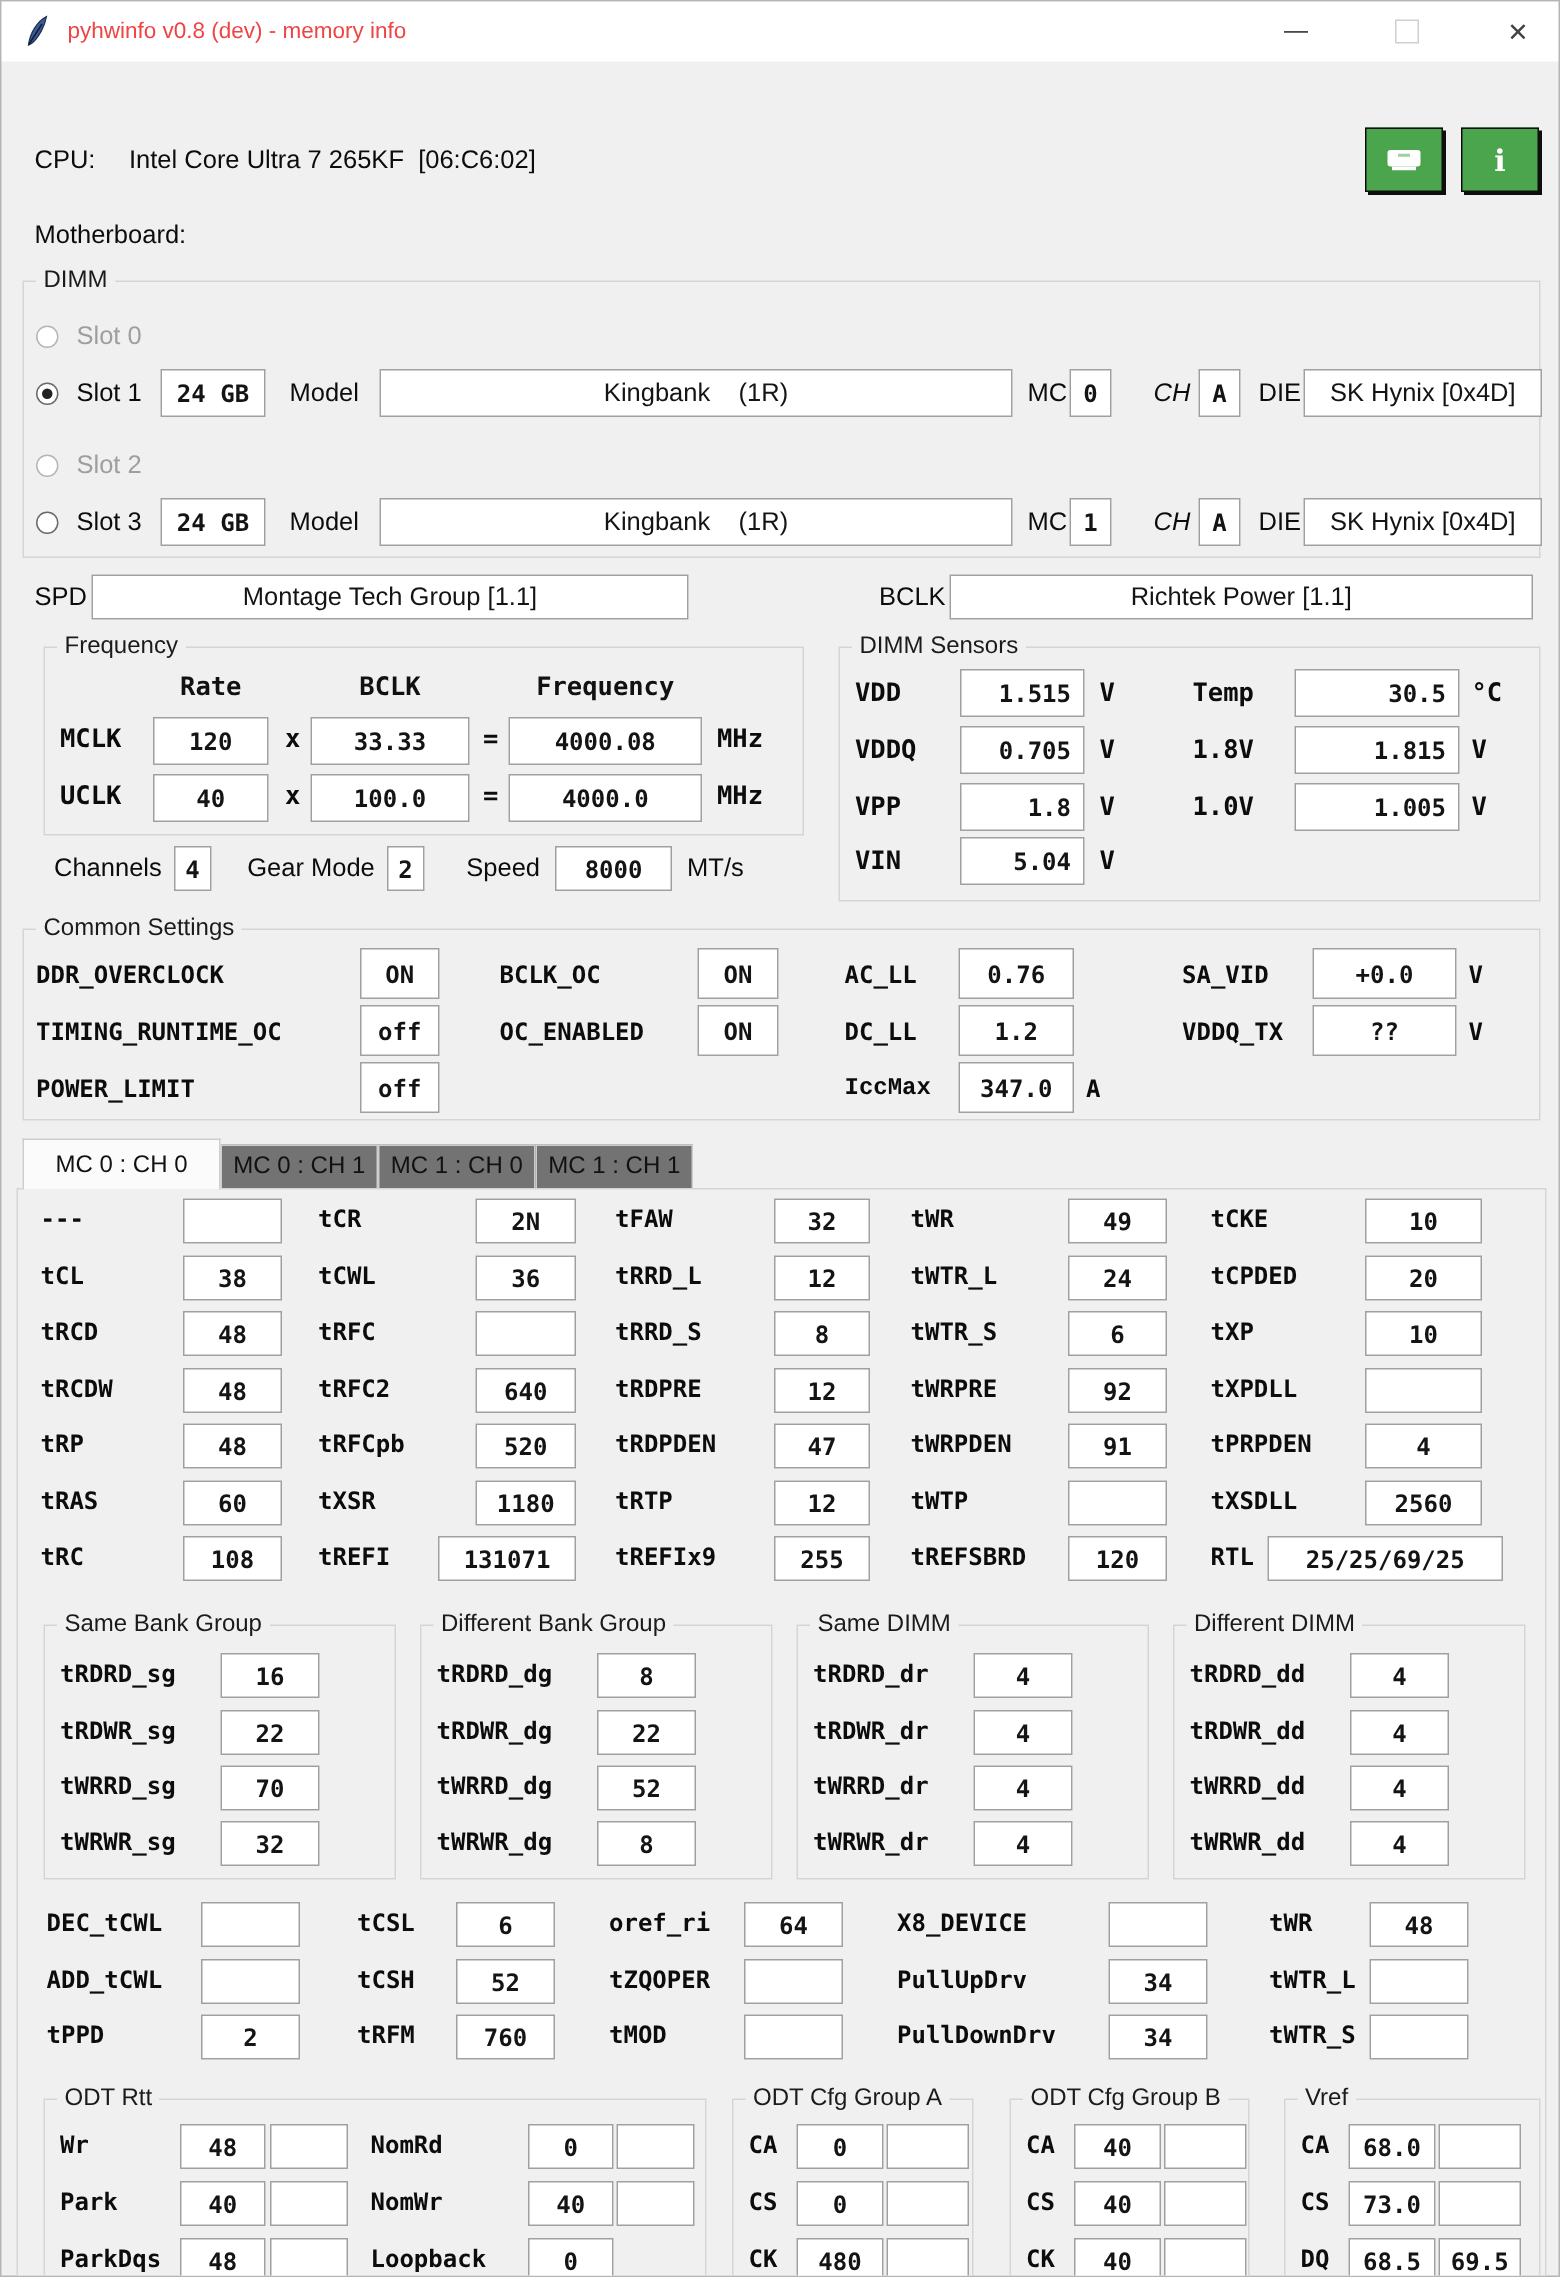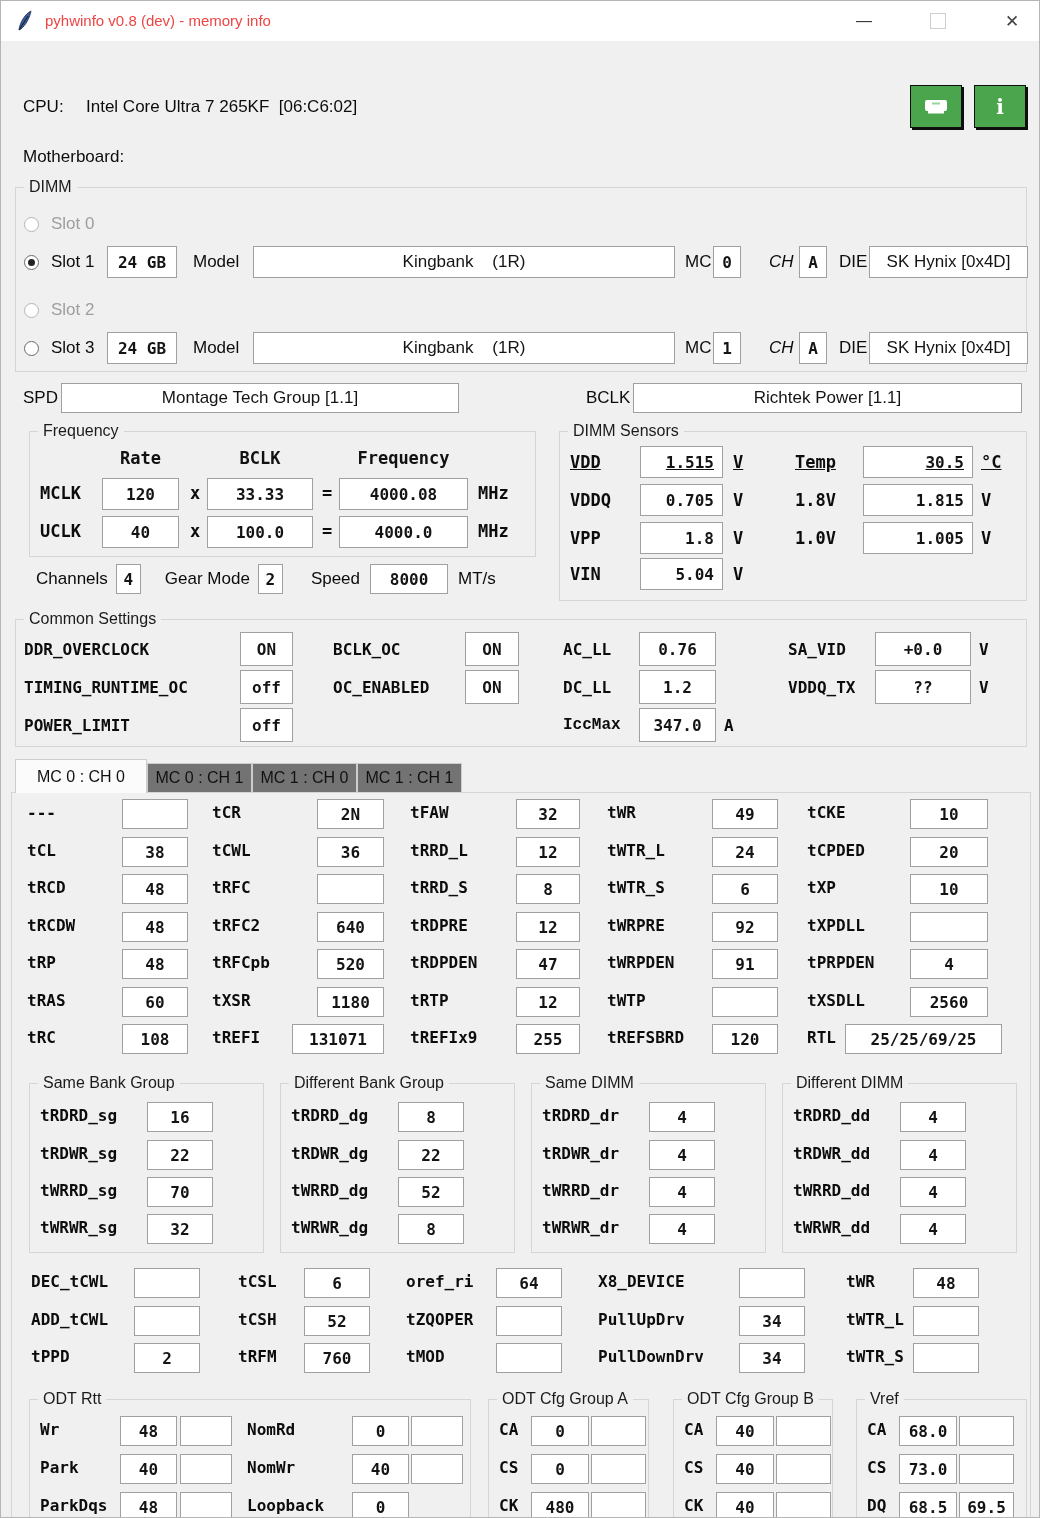--- a/index.html
+++ b/index.html
@@ -87,21 +87,21 @@
   #chan-row{left:35px;top:562px;}
   .chan-lab{white-space:nowrap;}
   .chan-box{width:25px;margin-left:8px;}
   .gm-lab{margin-left:24px;}
   .speed-lab{margin-left:28px;}
   .speed-box{width:78px;margin-left:10px;}
   .mts{margin-left:10px;}
   
   #sens-box{left:558px;top:430px;width:468px;height:170px;}
   .srow{position:absolute;left:10px;display:flex;align-items:center;height:32px;}
-  #srow0{top:14px;text-decoration:underline;}#srow1{top:52px;}#srow2{top:90px;}#srow3{top:126px;}
+  #srow0{top:14px;}#srow1{top:52px;}#srow2{top:90px;}#srow3{top:126px;}
   .s-l1{width:70px;}
   .s-b1{width:83px;padding-left:20px;}
   .s-u1{margin-left:10px;width:14px;}
   .s-l2{width:60px;margin-left:48px;}
   .s-b2{width:110px;margin-left:8px;}
   .s-u2{margin-left:8px;}
   
   #common-box{left:14px;top:618px;width:1012px;height:128px;}
   .crow{position:absolute;left:8px;display:flex;align-items:center;height:34px;}
   #crow0{top:12px;}#crow1{top:50px;}#crow2{top:88px;}

